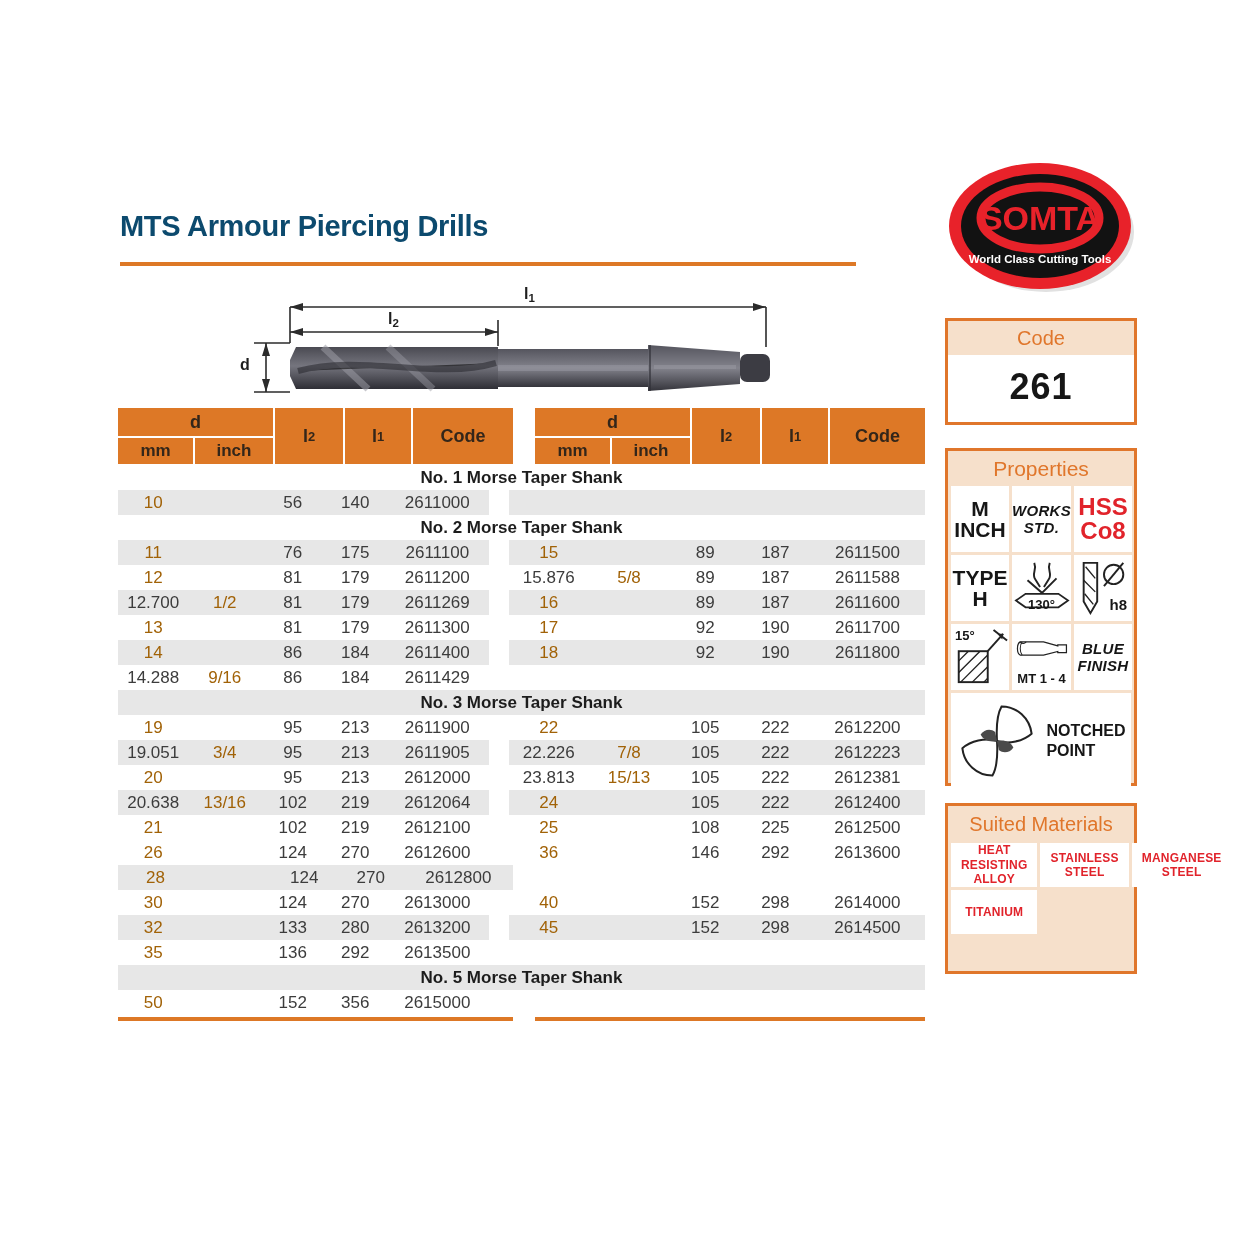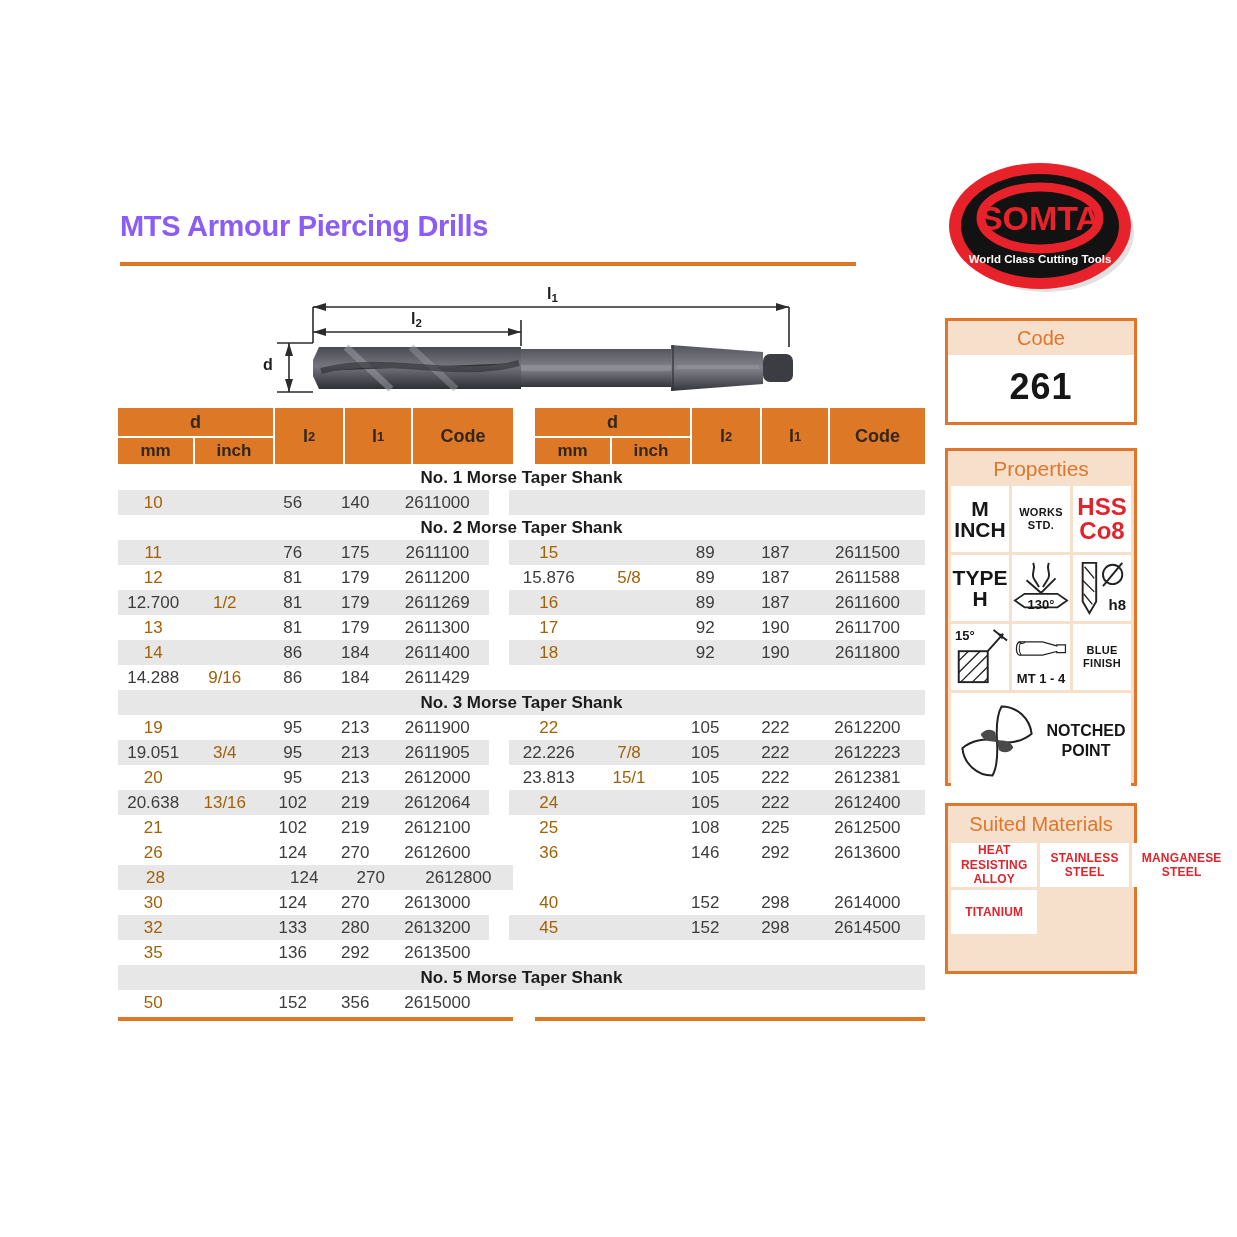--- a/index.html
+++ b/index.html
@@ -1,27 +1,27 @@
 <!DOCTYPE html>
 <html><head>
 <meta charset="utf-8">
 <style>
   html,body{margin:0;padding:0;background:#fff;}
   body{font-family:"Liberation Sans", sans-serif; -webkit-font-smoothing:antialiased;}
   #canvas{position:relative;width:1237px;height:1237px;background:#fff;overflow:hidden;}
 
   
-  .page-title{position:absolute;left:120px;top:210px;font-size:29px;font-weight:bold;color:#8b5cf6;letter-spacing:-0.3px;}
+  .page-title{position:absolute;left:120px;top:210px;font-size:29px;font-weight:bold;color:#0c4a6e;letter-spacing:-0.3px;}
   .title-rule{position:absolute;left:120px;top:262px;width:736px;height:4px;background:#DD7826;}
 
   
   .logo{position:absolute;left:946px;top:160px;width:190px;height:136px;}
 
   
-  #diagram{position:absolute;left:251px;top:283px;width:575px;height:125px;text-align:right;}
+  #diagram{position:absolute;left:228px;top:283px;width:575px;height:125px;text-align:right;}
   #diagram .dim-label{position:absolute;font-size:16px;color:#1e1e1e;font-weight:bold;}
   sub.dim{font-size:0.72em;vertical-align:-0.3em;}
 
   
   #drill-table{position:absolute;left:118px;top:408px;width:807px;}
   .thead-row{display:flex;}
   .thead{display:grid;grid-template-columns:75px 78px 68px 66px 1fr;grid-template-rows:28px 26px;gap:2px;width:395px;}
   .thead.right-side{width:390px;}
   .hcell{background:#DD7826;color:#33261a;font-weight:bold;display:flex;align-items:center;justify-content:center;font-size:18px;}
   .hcell.small{font-size:17px;}
@@ -55,28 +55,28 @@
   #code-box{top:318px;height:107px;background:#fff;}
   #code-box .box-header{height:34px;font-size:20px;}
   #code-box .code-value{height:63px;display:flex;align-items:center;justify-content:center;font-size:36px;font-weight:bold;color:#161616;letter-spacing:1px;background:#fff;}
 
   #properties-box{top:448px;height:338px;padding:0 3px 3px 3px;}
   #properties-box .box-header{height:35px;font-size:21px;}
   .prop-grid{display:grid;grid-template-columns:1fr 1fr 1fr;grid-auto-rows:66px;gap:3px;}
   .prop-cell{background:#fff;display:flex;flex-direction:column;align-items:center;justify-content:center;text-align:center;position:relative;}
   .pl-lg{font-size:21px;font-weight:bold;color:#161616;line-height:1.02;}
   .pl-xl{font-size:24px;font-weight:bold;color:#E1232B;line-height:0.98;}
-  .pl-sm{font-size:11px;font-weight:bold;color:#161616;line-height:1.15;letter-spacing:0.3px;}
+  .pl-sm{font-size:15px;font-weight:bold;color:#161616;line-height:1.15;letter-spacing:0.3px;font-style:italic;}
   .icon-label{position:absolute;font-weight:bold;color:#161616;}
   .lab-130{bottom:9px;left:50%;transform:translateX(-50%);font-size:13px;text-align:center;}
   .lab-h8{bottom:8px;right:5px;font-size:15px;}
   .lab-15{top:4px;left:4px;font-size:13px;}
   .lab-mt{bottom:4px;left:50%;transform:translateX(-50%);font-size:13px;white-space:nowrap;}
   .prop-footer{margin-top:3px;background:#fff;height:95px;display:flex;align-items:center;justify-content:center;gap:8px;}
-  .prop-footer .pl-md{font-size:16px;font-weight:bold;color:#161616;line-height:1.25;text-align:center;}
+  .prop-footer .pl-md{font-size:16px;font-weight:bold;color:#161616;line-height:1.25;}
 
   #materials-box{top:803px;height:171px;padding:0 3px 3px 3px;}
   #materials-box .box-header{height:37px;font-size:20px;}
   .mat-grid{display:grid;grid-template-columns:1fr 1fr 1fr;grid-auto-rows:44px;gap:3px;}
   .mat-cell{background:#fff;display:flex;align-items:center;justify-content:center;text-align:center;font-size:12px;font-weight:bold;color:#E1232B;line-height:1.2;padding:0 10px;box-sizing:border-box;letter-spacing:0.2px;}
 </style>
 </head>
 <body>
 
 <div id="canvas">
@@ -340,21 +340,21 @@
           <div class="half">
             <div class="cell b">20</div>
             <div class="cell"></div>
             <div class="cell">95</div>
             <div class="cell">213</div>
             <div class="cell">2612000</div>
           </div>
           <div class="gapcol"></div>
           <div class="half right-side">
             <div class="cell">23.813</div>
-            <div class="cell b">15/1</div>
+            <div class="cell b">15/13</div>
             <div class="cell">105</div>
             <div class="cell">222</div>
             <div class="cell">2612381</div>
           </div>
         </div>
         <div class="trow">
           <div class="half gray">
             <div class="cell">20.638</div>
             <div class="cell b">13/16</div>
             <div class="cell">102</div>

